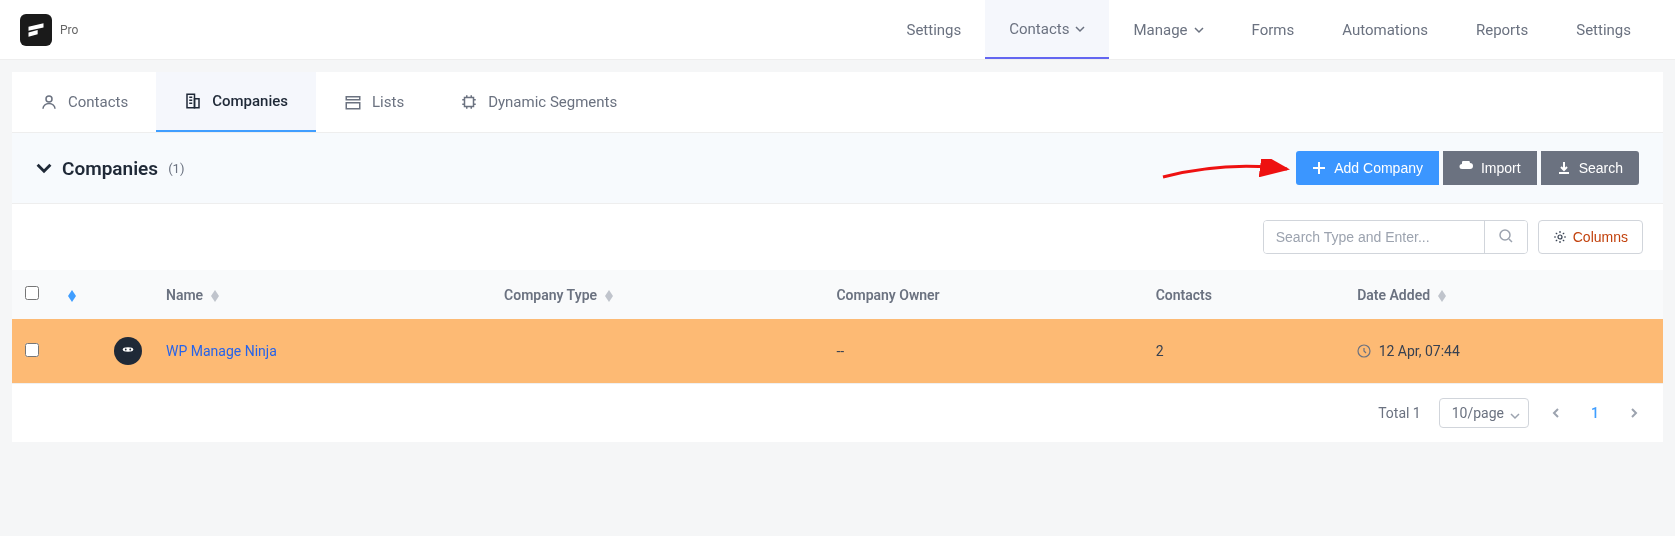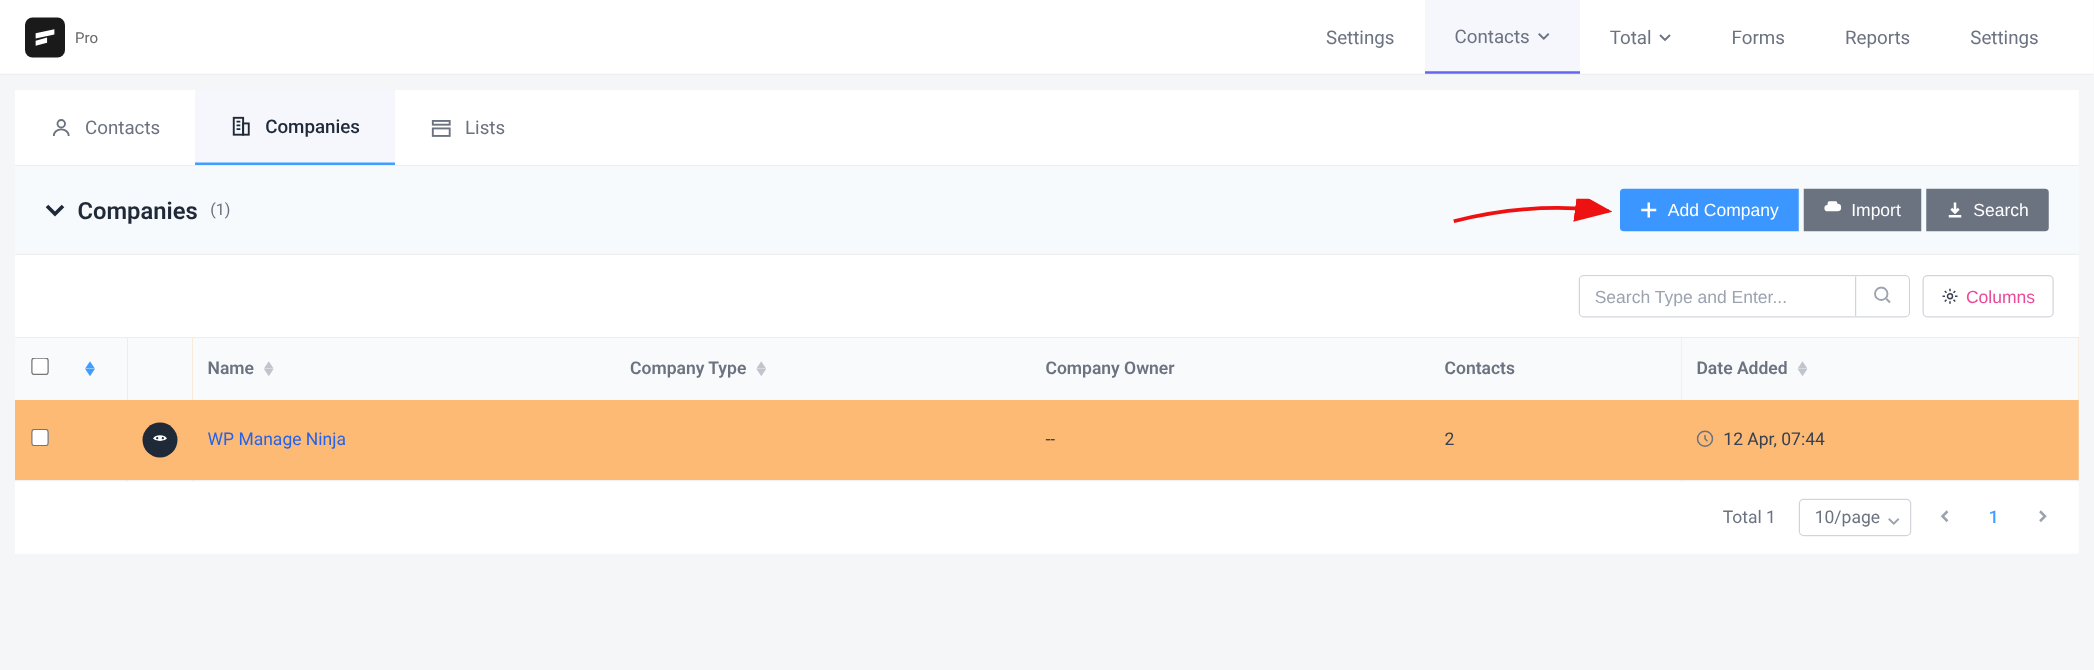--- a/index.html
+++ b/index.html
@@ -175,21 +175,21 @@
     .columns-btn {
       border: 1px solid #d1d5db;
       background: #fff;
       padding: 8px 14px;
       border-radius: 4px;
       cursor: pointer;
       display: flex;
       align-items: center;
       gap: 6px;
       font-size: 14px;
-      color: #ec4899;
+      color: #c2410c;
     }
     
     
     .table-container {
       background: #fdba74;
       margin: 0 12px;
     }
     table {
       width: 100%;
       border-collapse: collapse;
@@ -283,27 +283,30 @@
     <div class="nav-item">
         <span>Settings</span>
       </div>
     <div class="nav-item active">
       <span>Contacts</span>
       <svg class="chevron-down" viewBox="0 0 10 10">
           <path d="M1 3 L5 7 L9 3" stroke="#6b7280" stroke-width="1.5" fill="none"></path>
         </svg>
     </div>
     <div class="nav-item">
-      <span>Total</span>
+      <span>Manage</span>
       <svg class="chevron-down" viewBox="0 0 10 10">
           <path d="M1 3 L5 7 L9 3" stroke="#6b7280" stroke-width="1.5" fill="none"></path>
         </svg>
     </div>
     <div class="nav-item">
         <span>Forms</span>
+      </div>
+    <div class="nav-item">
+        <span>Automations</span>
       </div>
     <div class="nav-item">
         <span>Reports</span>
       </div>
     <div class="nav-item">
         <span>Settings</span>
       </div>
   </div>
 </div>
 
@@ -324,20 +327,34 @@
         <line x1="7" y1="15" x2="11" y2="15"></line>
       </svg>
     <span>Companies</span>
   </div>
   <div class="sub-tab">
     <svg class="sub-tab-icon" viewBox="0 0 24 24" fill="none" stroke="#6b7280" stroke-width="2">
         <rect x="3" y="5" width="18" height="4"></rect>
         <rect x="3" y="13" width="18" height="8"></rect>
       </svg>
     <span>Lists</span>
+  </div>
+  <div class="sub-tab">
+    <svg class="sub-tab-icon" viewBox="0 0 24 24" fill="none" stroke="#6b7280" stroke-width="2">
+        <rect x="6" y="6" width="12" height="12"></rect>
+        <line x1="9" y1="3" x2="9" y2="6"></line>
+        <line x1="15" y1="3" x2="15" y2="6"></line>
+        <line x1="9" y1="18" x2="9" y2="21"></line>
+        <line x1="15" y1="18" x2="15" y2="21"></line>
+        <line x1="3" y1="9" x2="6" y2="9"></line>
+        <line x1="3" y1="15" x2="6" y2="15"></line>
+        <line x1="18" y1="9" x2="21" y2="9"></line>
+        <line x1="18" y1="15" x2="21" y2="15"></line>
+      </svg>
+    <span>Dynamic Segments</span>
   </div>
 </div>
 
 <div class="page-header">
   <div class="page-title-area">
     <svg width="16" height="16" viewBox="0 0 10 10">
         <path d="M1 3 L5 7 L9 3" stroke="#1f2937" stroke-width="1.8" fill="none"></path>
       </svg>
     <span class="page-title">Companies</span>
     <span class="count-badge">(1)</span>

